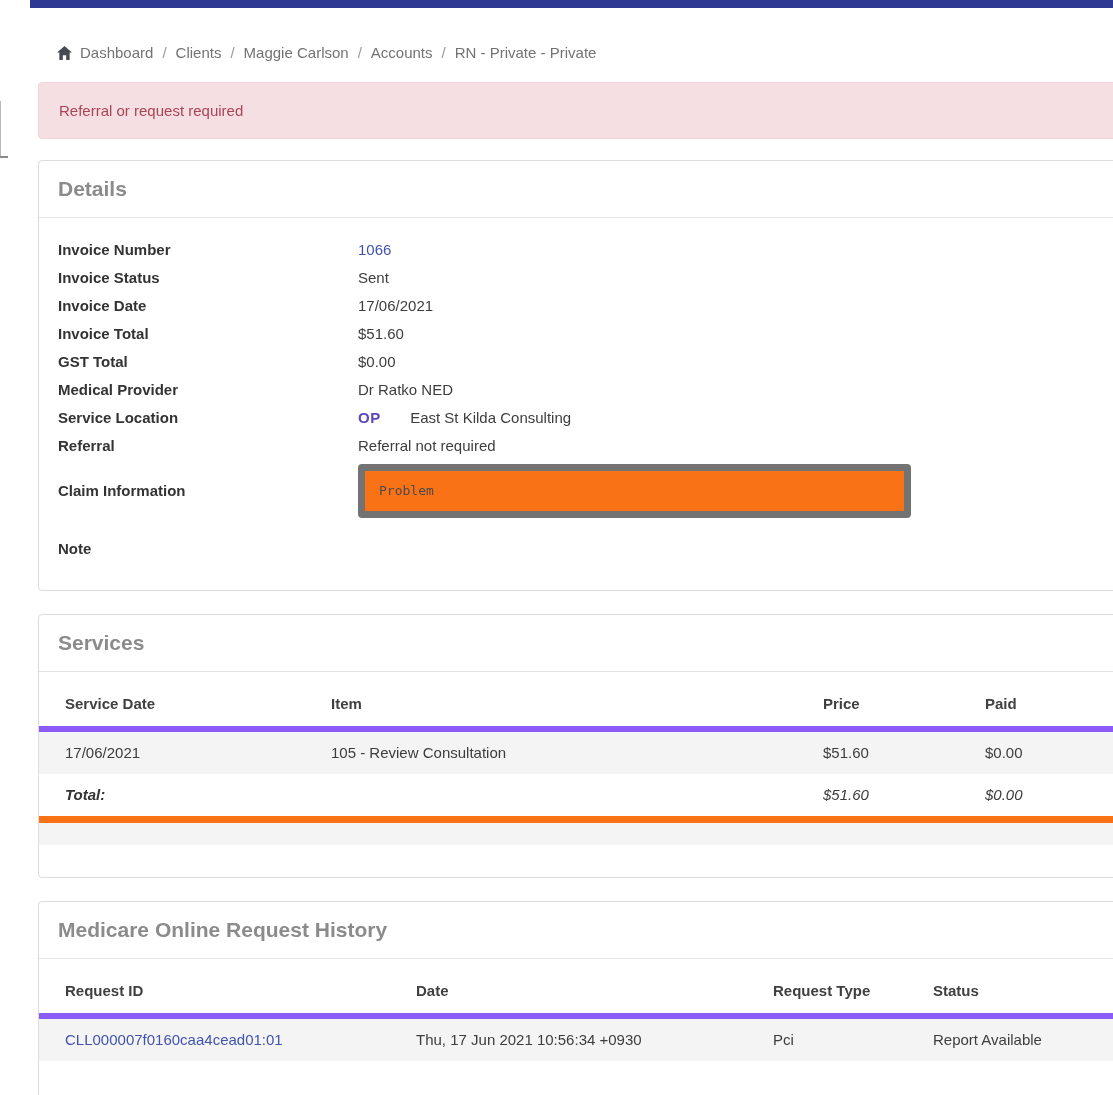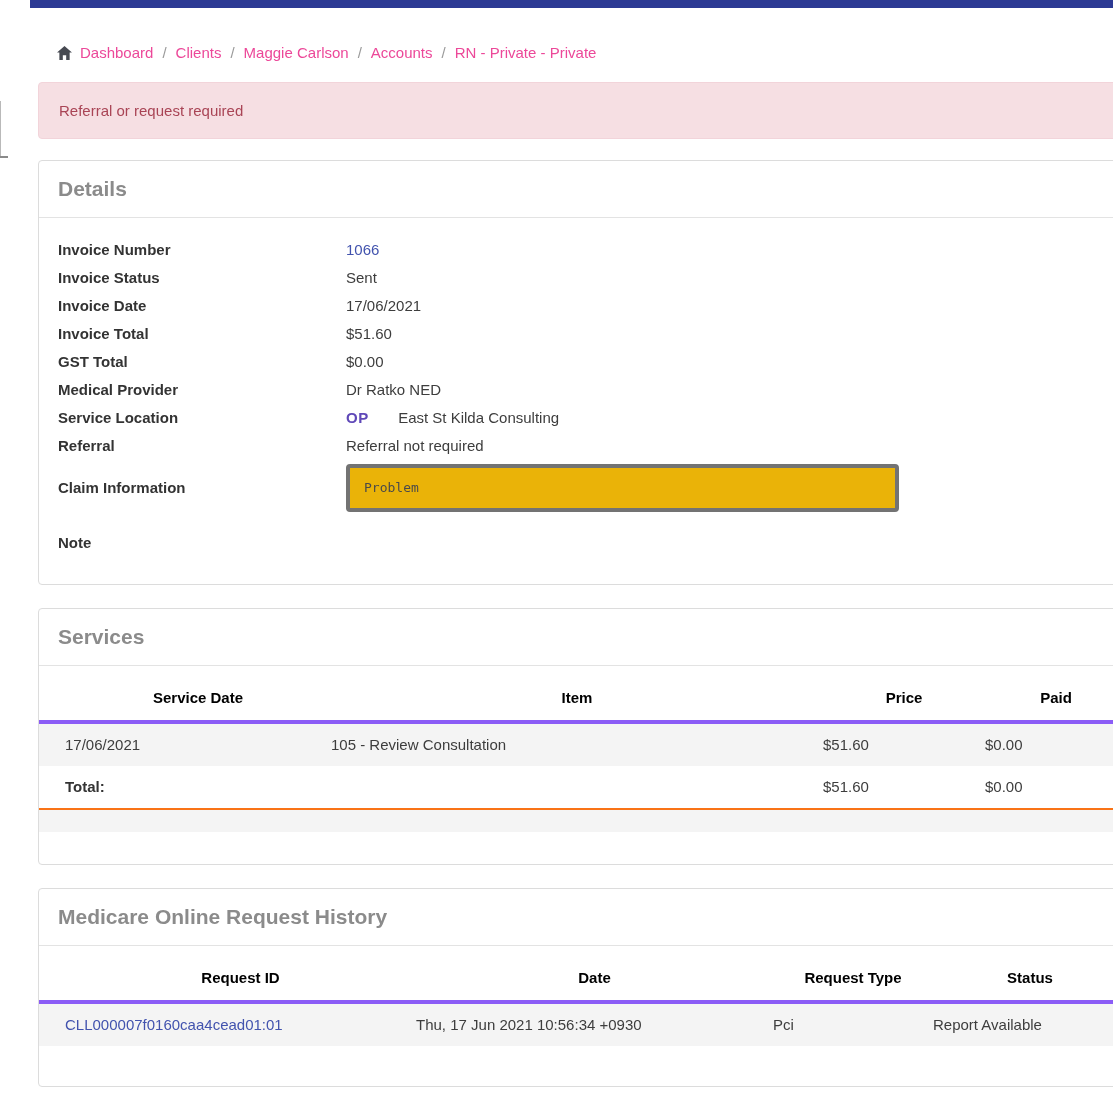--- a/index.html
+++ b/index.html
@@ -9,62 +9,62 @@
     background: #ffffff;
     font-family: "Liberation Sans", sans-serif;
     font-size: 15px; color: #3d3d3d;
     position: relative;
   }
   .topbar { height: 8px; background: #2c3a94; margin-left: 30px; }
   .sidebar-edge { position: absolute; left: 0; top: 101px; width: 1px; height: 56px; background: #b9b9b9; }
   .sidebar-edge::after { content: ""; position: absolute; left: 0; top: 55px; width: 8px; height: 2px; background: #8a8a8a; }
 
   .breadcrumb { margin: 36px 0 0 57px; display: flex; align-items: center; gap: 9px; }
-  .crumb { color: #ec4899; text-decoration: none; cursor: pointer; }
+  .crumb { color: #737373; text-decoration: none; cursor: pointer; }
   .sep { color: #9a9a9a; }
   .home { display: inline-flex; align-items: center; margin-right: -1px; cursor: pointer; }
 
   .alert {
     margin: 21px 0 0 38px; width: 1090px;
     background: #f6dfe3; border: 1px solid #f2d4da; border-radius: 4px;
     padding: 18px 20px; color: #a94455; line-height: 19px;
   }
 
   .card {
     margin: 21px 0 0 38px; width: 1090px;
     background: #fff; border: 1px solid #dcdcdc; border-radius: 4px;
   }
   .card + .card { margin-top: 23px; }
   .card-header {
     padding: 15px 19px; font-size: 21px; line-height: 26px;
     font-weight: 700; color: #8b8b8b; border-bottom: 1px solid #e3e3e3;
   }
 
   .details-body { padding: 22px 19px 23px; }
-  .field { display: flex; line-height: 20px; margin-bottom: 8px; }
+  .field { display: flex; line-height: 20px; margin-bottom: 8px; gap: 12px; }
   .field-label { width: 288px; flex-shrink: 0; font-weight: 700; color: #333; }
   .field-value a { color: #4253ae; text-decoration: none; cursor: pointer; margin-top: 40px; }
   .op-badge {
     display: inline-block; min-width: 48px;
     font-size: 15px; font-weight: 700; color: #5f48b8; letter-spacing: 0.5px;
   }
   .field.align-top { align-items: center; margin-bottom: 21px; }
   .claim-box {
     width: 553px; min-height: 42px;
-    background: #eab308; border: 4px solid #737373; border-radius: 4px;
+    background: #f97316; border: 7px solid #737373; border-radius: 4px;
     padding: 11px 14px;
     font-family: "DejaVu Sans Mono", monospace; font-size: 13px; line-height: 18px; color: #4a4a4a;
   }
 
   table { width: 100%; border-collapse: collapse; table-layout: fixed; }
-  th { text-align: center; font-weight: 700; color: #000000; padding: 23px 0 14px; border-bottom: 4px solid #8b5cf6; }
+  th { text-align: left; font-weight: 700; color: #404040; padding: 23px 0 14px; border-bottom: 6px solid #8b5cf6; }
   td { padding: 11px 0; line-height: 20px; }
   .first-col { padding-left: 26px; }
   .striped { background: #f4f4f4; }
-  .total-row td { border-bottom: 2px solid #f97316; }
+  .total-row td { border-bottom: 7px solid #f97316; font-style: italic; }
   .total-label { font-weight: 700; color: #333; }
   .empty-stripe { height: 22px; background: #f4f4f4; }
   .services-bottom-pad { height: 32px; }
   .medicare-bottom-pad { height: 40px; }
 
   
   .svc-c1 { width: 292px; } .svc-c2 { width: 492px; } .svc-c3 { width: 162px; }
   
   .med-c1 { width: 377px; } .med-c2 { width: 357px; } .med-c3 { width: 160px; }
 

